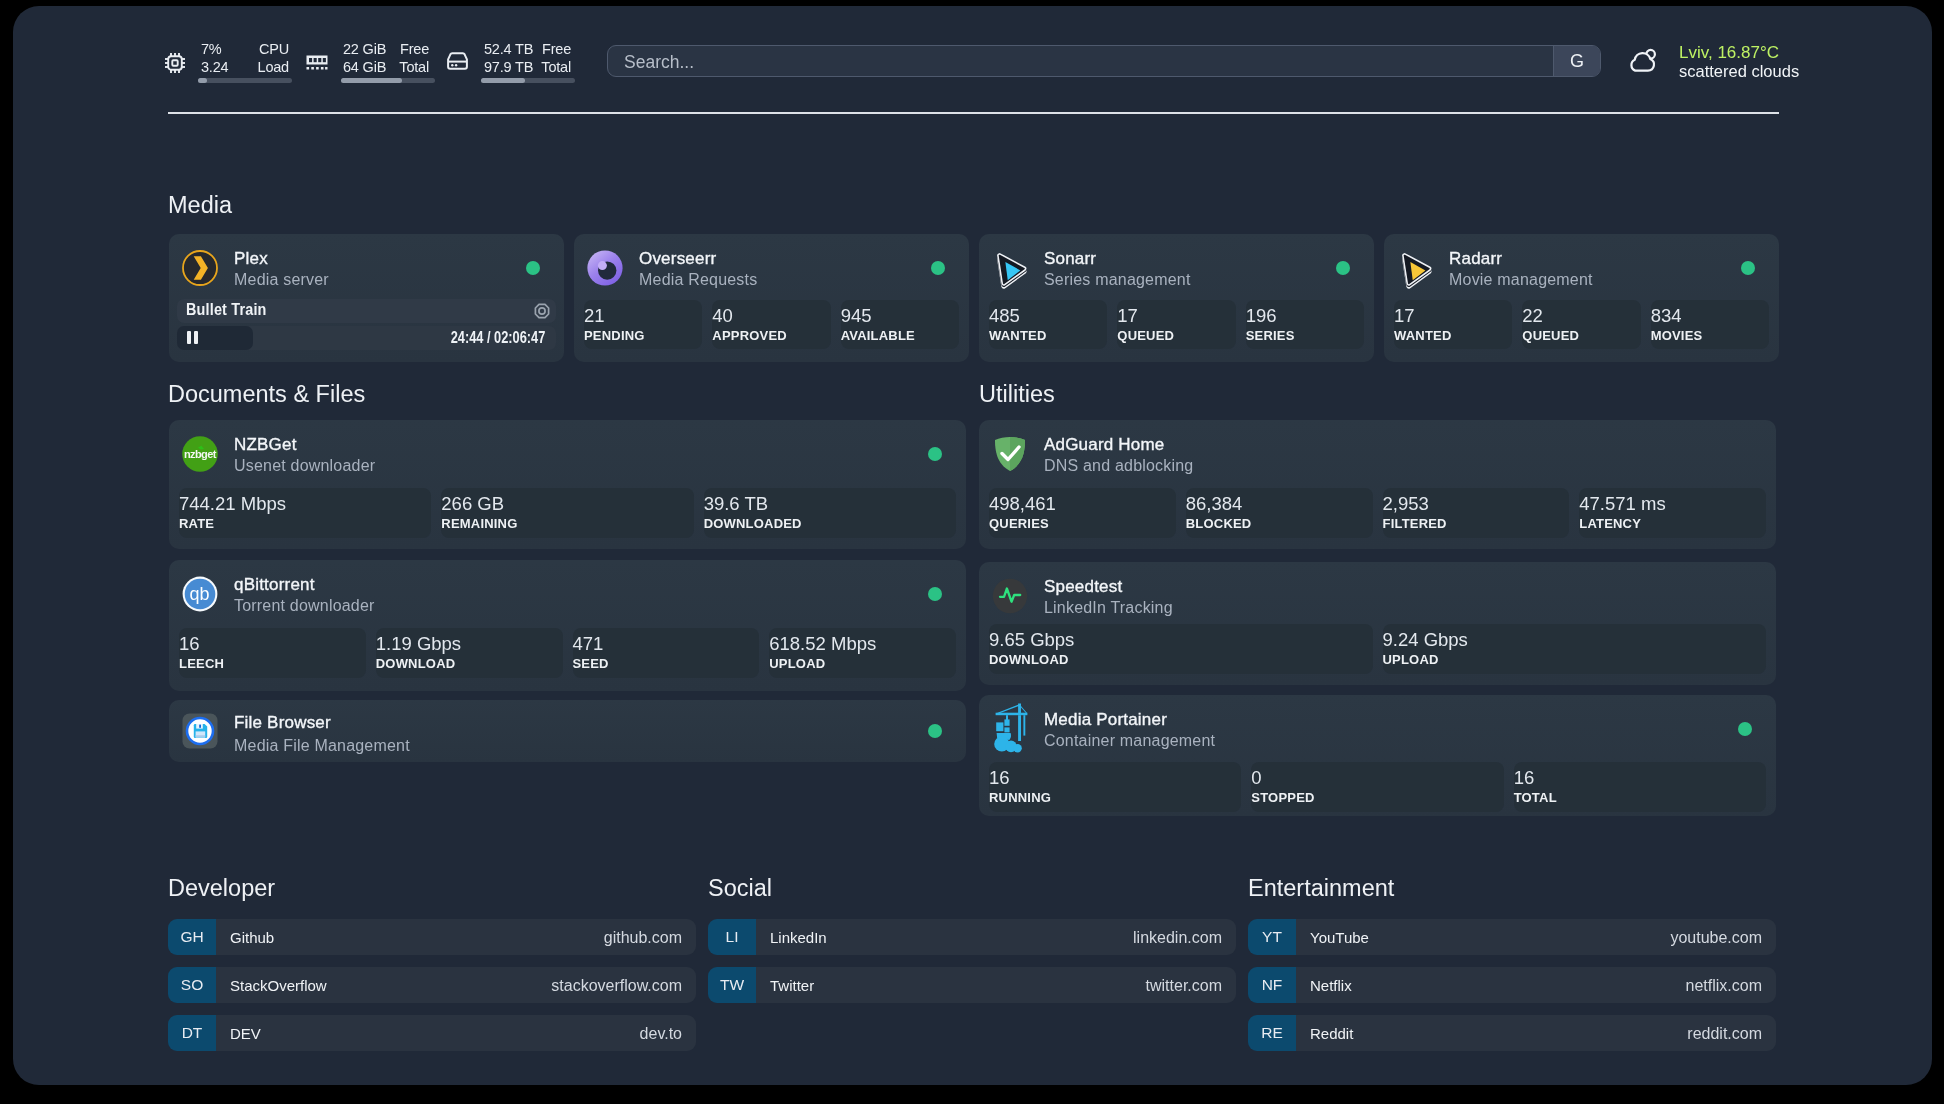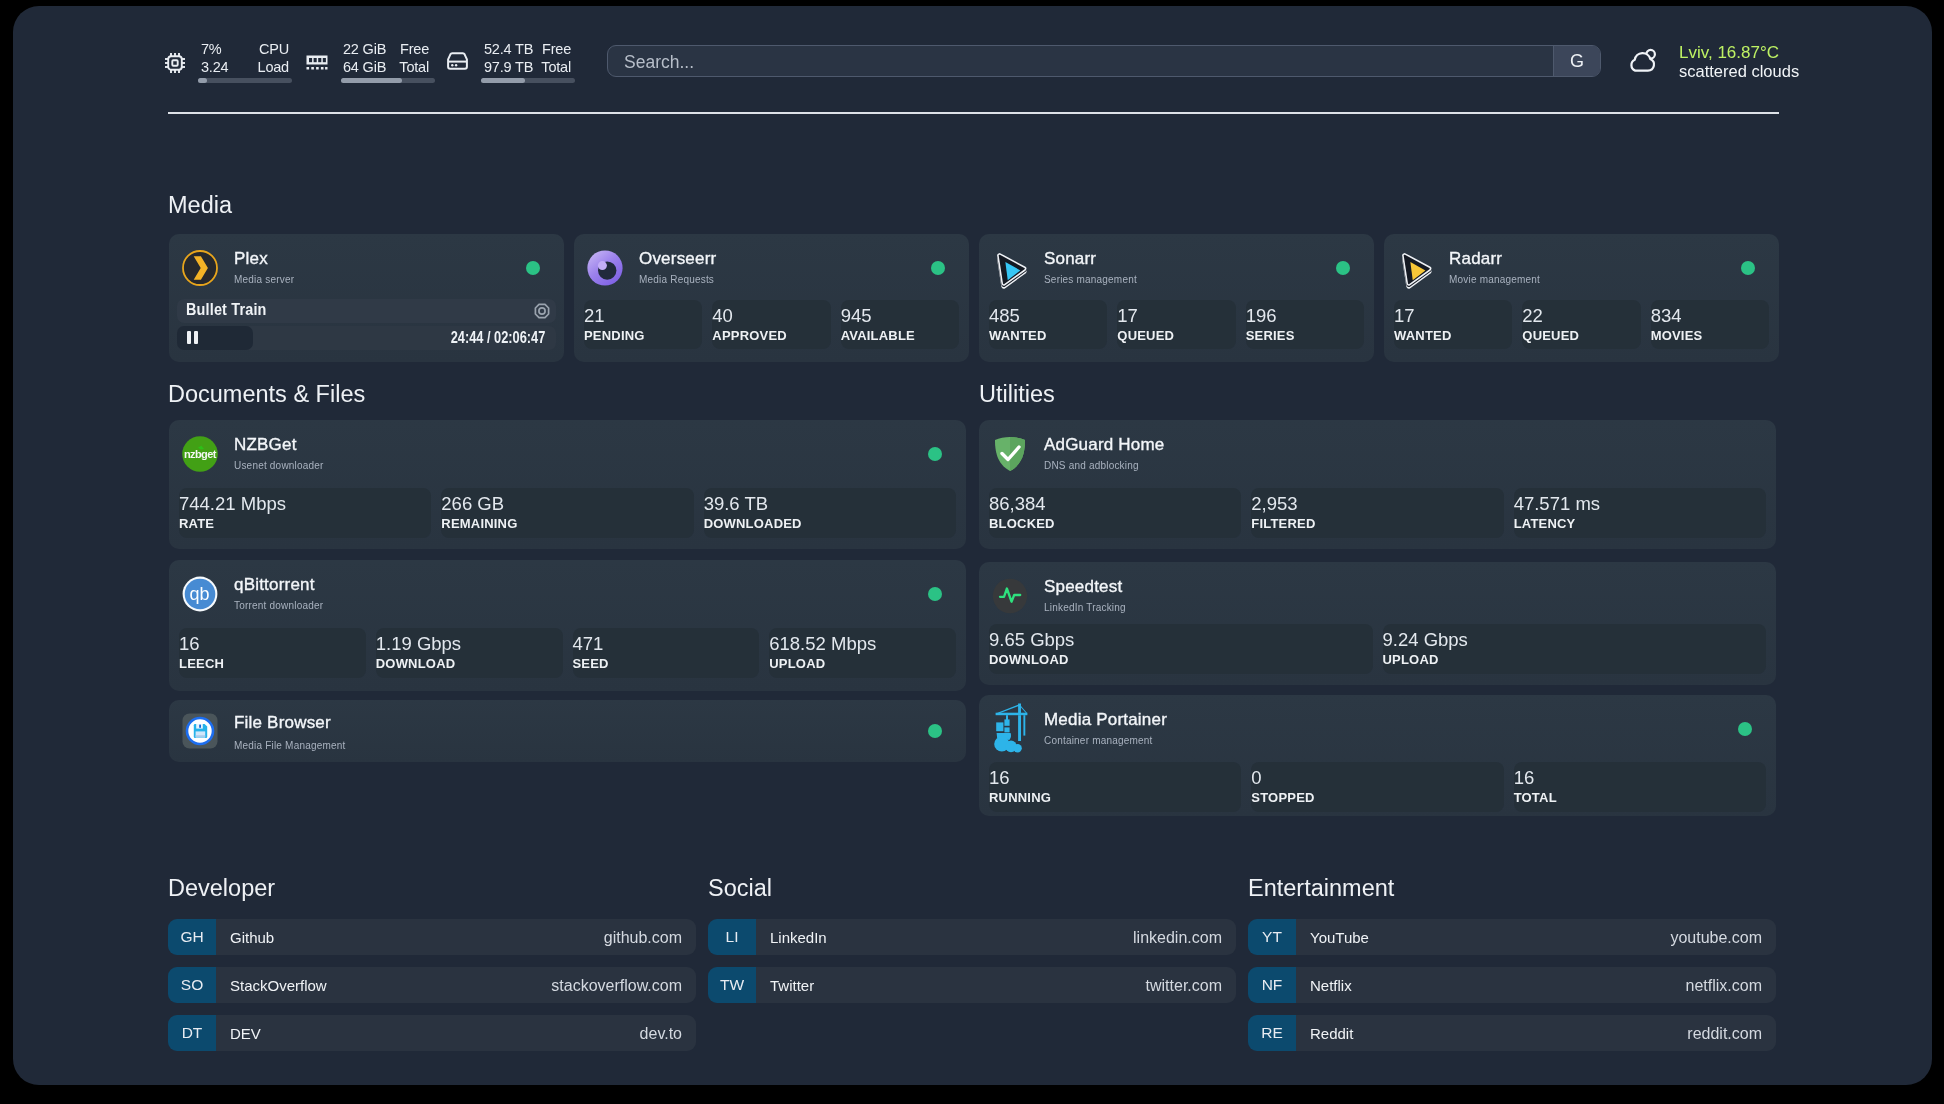--- a/index.html
+++ b/index.html
@@ -18,21 +18,21 @@
 #search .ph { position:absolute; left:16px; top:6px; font-size:17.5px; color:#b7bec9; }
 #search .gbtn { position:absolute; right:0; top:0; width:47px; height:30px;
   background:#3c465a; border-left:1.5px solid #4e596d; border-radius:0 7px 7px 0;
   color:#eef1f5; font-size:18px; text-align:center; line-height:30px; }
 
 .h1 { position:absolute; font-size:23.5px; color:#eef1f5; font-weight:400; letter-spacing:0px; line-height:26px; }
 
 .card { position:absolute; background:linear-gradient(180deg,#2c3844 0%,#293440 100%); border-radius:10px; }
 .cicon { position:absolute; left:13px; top:16px; width:36px; height:36px; }
 .ctitle { position:absolute; left:65px; top:14px; font-size:17px; color:#f3f6f9; font-weight:400; letter-spacing:0.2px; line-height:22px; -webkit-text-stroke:0.35px #f3f6f9; }
-.csub { position:absolute; left:65px; top:37px; font-size:10px; color:#a9b2bf; letter-spacing:0.2px; line-height:18px; }
+.csub { position:absolute; left:65px; top:37px; font-size:16px; color:#a9b2bf; letter-spacing:0.2px; line-height:18px; }
 .cdot { position:absolute; right:24px; top:27px; width:14px; height:14px; border-radius:50%; background:#2bc285; }
 .statrow { position:absolute; left:10px; right:10px; display:flex; gap:10px; }
 .sbox { flex:1; background:#253039; border-radius:8px; height:100%; text-align:left;
   display:flex; flex-direction:column; justify-content:center; }
 .snum { font-size:18.5px; color:#e3e8ee; line-height:22px; letter-spacing:0px; }
 .slab { font-size:13px; color:#eef1f4; font-weight:700; line-height:18px; letter-spacing:0.2px; }
 
 .bmrow { position:absolute; height:36px; display:flex; }
 .bmabbr { width:48px; background:#0c4a6e; border-radius:9px 0 0 9px; color:#e8ecf2;
   font-size:15.5px; text-align:center; line-height:36px; }
@@ -298,20 +298,24 @@
 <div class="card" style="left:979px;top:420px;width:797px;height:129px">
   <svg class="cicon" viewBox="0 0 36 36">
     <path d="M18 1 c5 0 11 1 15 3 c0 10 -1.5 24 -15 31 c-13.5 -7 -15 -21 -15 -31 c4 -2 10 -3 15 -3 z" fill="#67b269"></path>
     <path d="M18 1 c5 0 11 1 15 3 c0 10 -1.5 24 -15 31 z" fill="#5ca55e"></path>
     <path d="M10 17.5 l6 6 l11 -12.5" fill="none" stroke="#fff" stroke-width="3.4" stroke-linecap="round" stroke-linejoin="round"></path>
   </svg>
   <div class="ctitle">AdGuard Home</div>
   <div class="csub">DNS and adblocking</div>
   <div class="statrow" style="top:68px;height:50px">
     <div class="sbox">
+        <div class="snum">498,461</div>
+        <div class="slab">QUERIES</div>
+      </div>
+    <div class="sbox">
         <div class="snum">86,384</div>
         <div class="slab">BLOCKED</div>
       </div>
     <div class="sbox">
         <div class="snum">2,953</div>
         <div class="slab">FILTERED</div>
       </div>
     <div class="sbox">
         <div class="snum">47.571 ms</div>
         <div class="slab">LATENCY</div>

